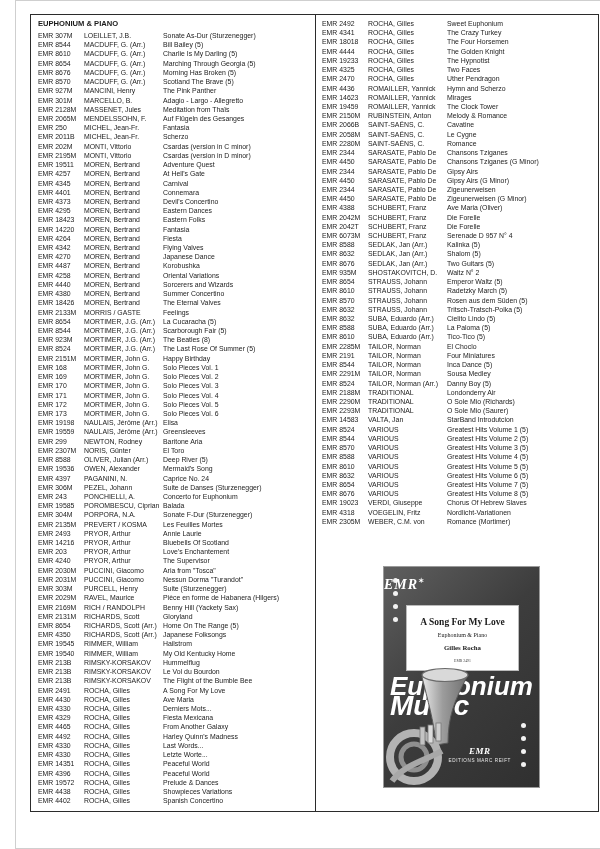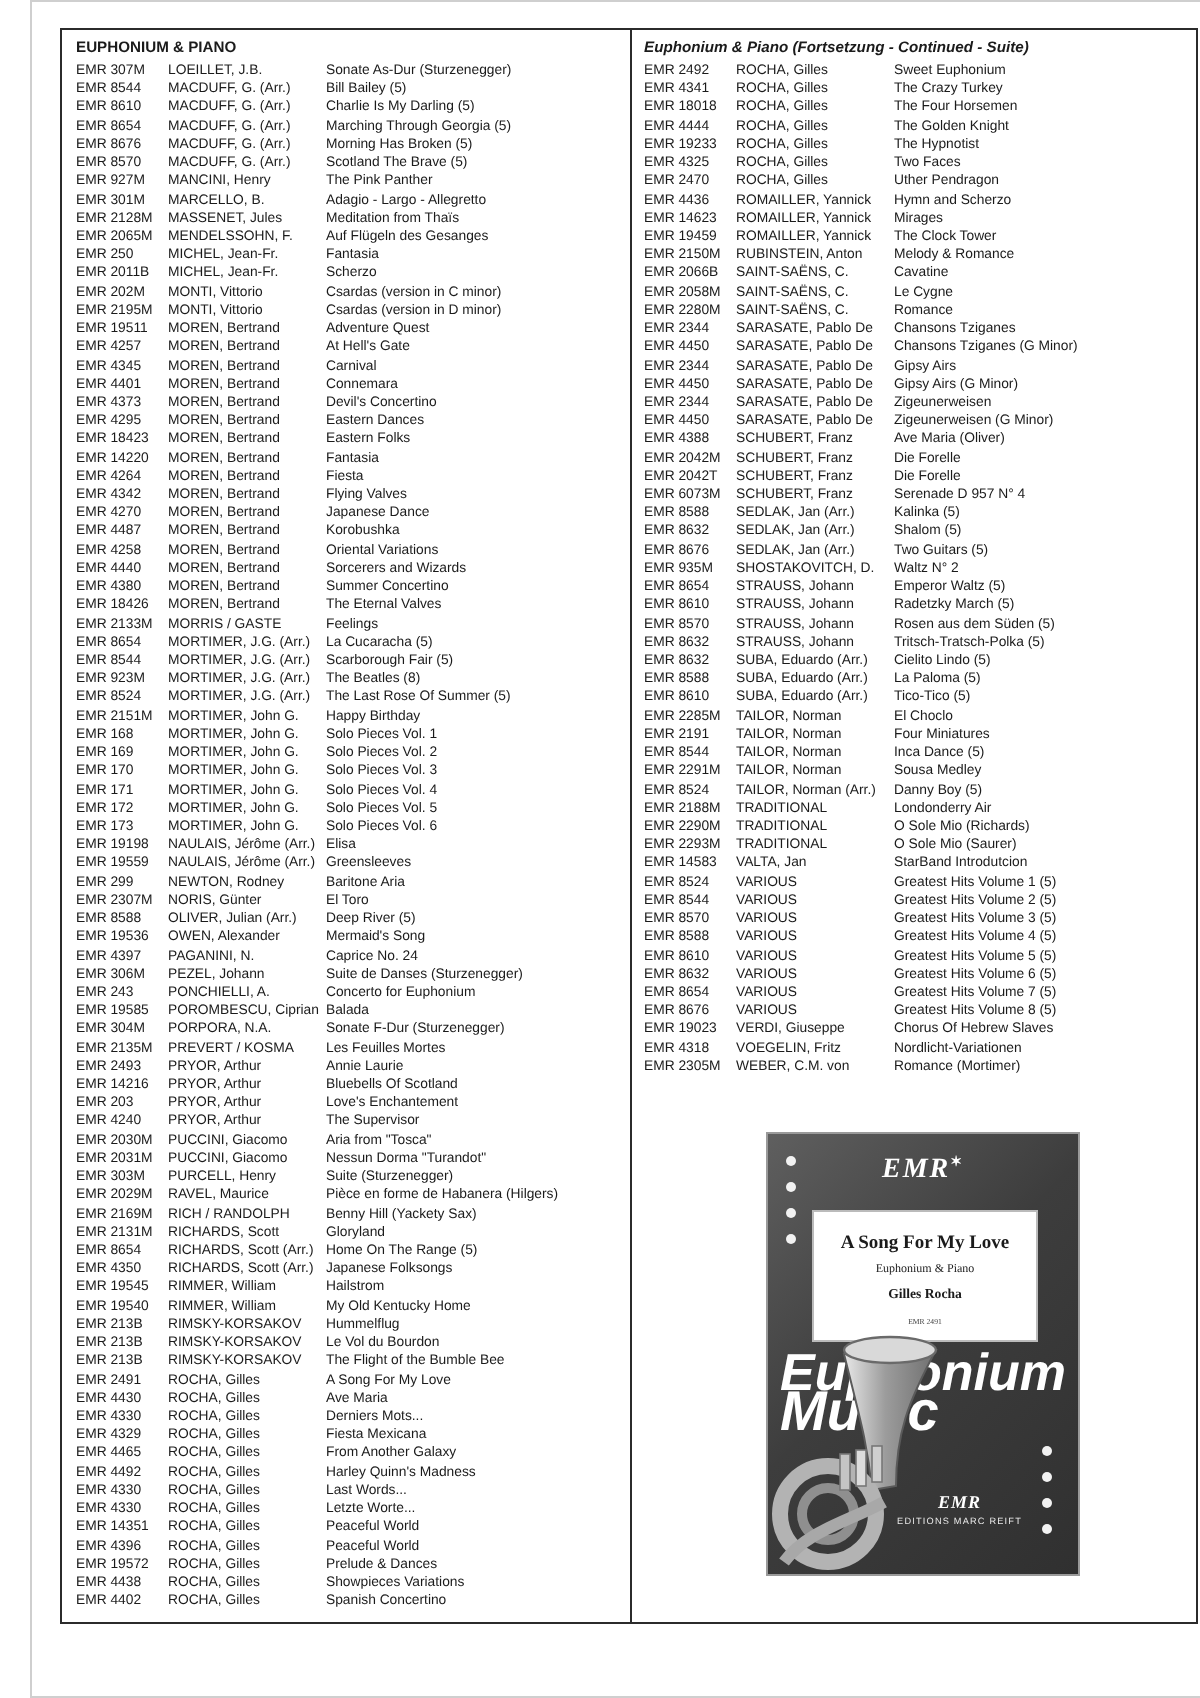--- a/index.html
+++ b/index.html
@@ -22,21 +22,21 @@
 
   
   .ad-card{position:absolute;left:368px;top:566px;width:157px;height:222px;
            background:linear-gradient(135deg,#5f5f5f 0%,#3d3d3d 45%,#303030 100%);
            border:1px solid #9a9a9a;box-sizing:border-box;color:#ffffff;}
   .dots{position:absolute;display:flex;flex-direction:column;gap:8px;}
   .dots-tl{left:9px;top:11px;}
   .dots-br{right:13px;bottom:20px;}
   .dot{width:5px;height:5px;border-radius:50%;background:#f2f2f2;}
 
-  .emr-logo-top{position:absolute;left:0;right:0;top:10px;text-align:center;
+  .emr-logo-top{position:absolute;left:0;right:0;top:10px;
                 font-family:"Liberation Serif",serif;font-style:italic;font-weight:bold;font-size:14px;letter-spacing:1px;}
   .emr-logo-top .spark{font-size:7px;vertical-align:super;font-style:normal;}
 
   .cover{position:absolute;left:22px;top:38px;width:113px;height:66px;background:#ffffff;color:#1b1b1b;
          border:1px solid #bbbbbb;box-sizing:border-box;text-align:center;font-family:"Liberation Serif",serif;}
   .cover-title{font-size:9.5px;font-weight:bold;margin-top:11px;}
   .cover-sub{font-size:6px;margin-top:5px;}
   .cover-comp{font-size:6.8px;font-weight:bold;margin-top:6px;}
   .cover-num{font-size:3.8px;margin-top:8px;color:#444;}
 
@@ -478,21 +478,20 @@
       </div>
         <div class="row">
         <span class="c-num">EMR 4402</span>
         <span class="c-comp">ROCHA, Gilles</span>
         <span class="c-title">Spanish Concertino</span>
       </div>
       </div>
   </div>
 
   <div class="col col-right">
-    <div class="col-header">Euphonium &amp; Piano (Fortsetzung - Continued - Suite)</div>
     <div class="rows">
 
     <div class="row">
         <span class="c-num">EMR 2492</span>
         <span class="c-comp">ROCHA, Gilles</span>
         <span class="c-title">Sweet Euphonium</span>
       </div>
         <div class="row">
         <span class="c-num">EMR 4341</span>
         <span class="c-comp">ROCHA, Gilles</span>

